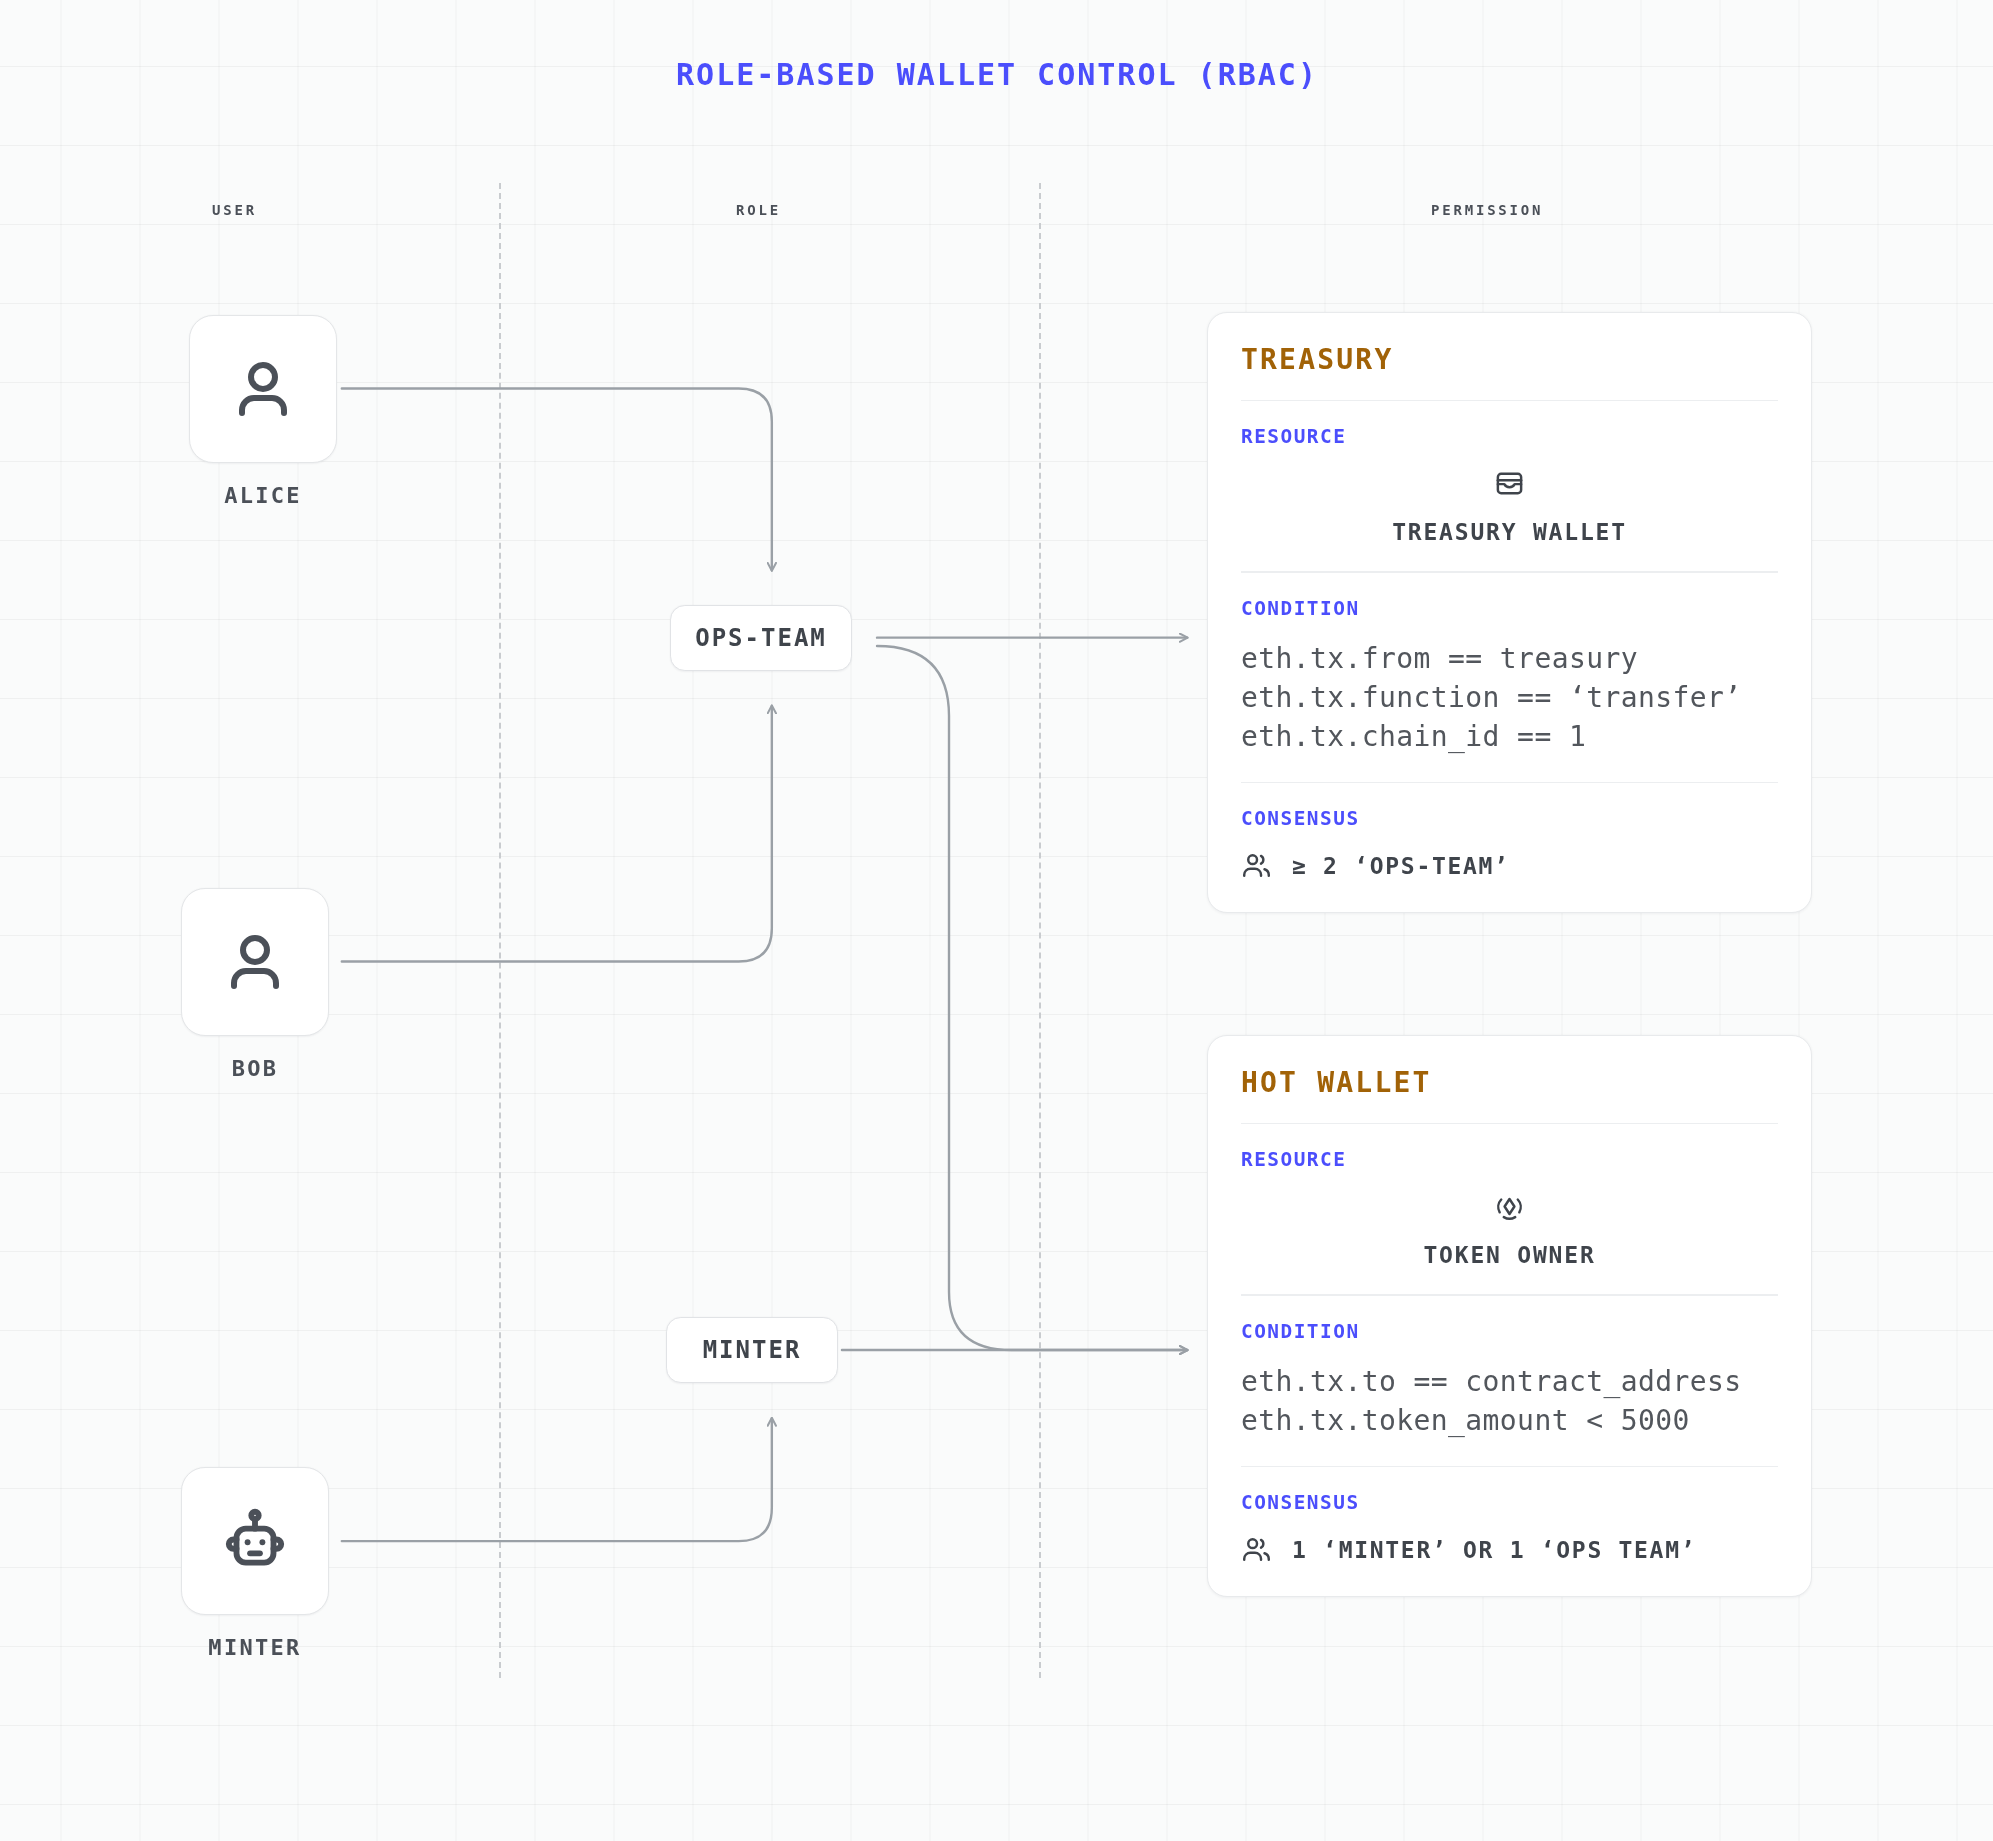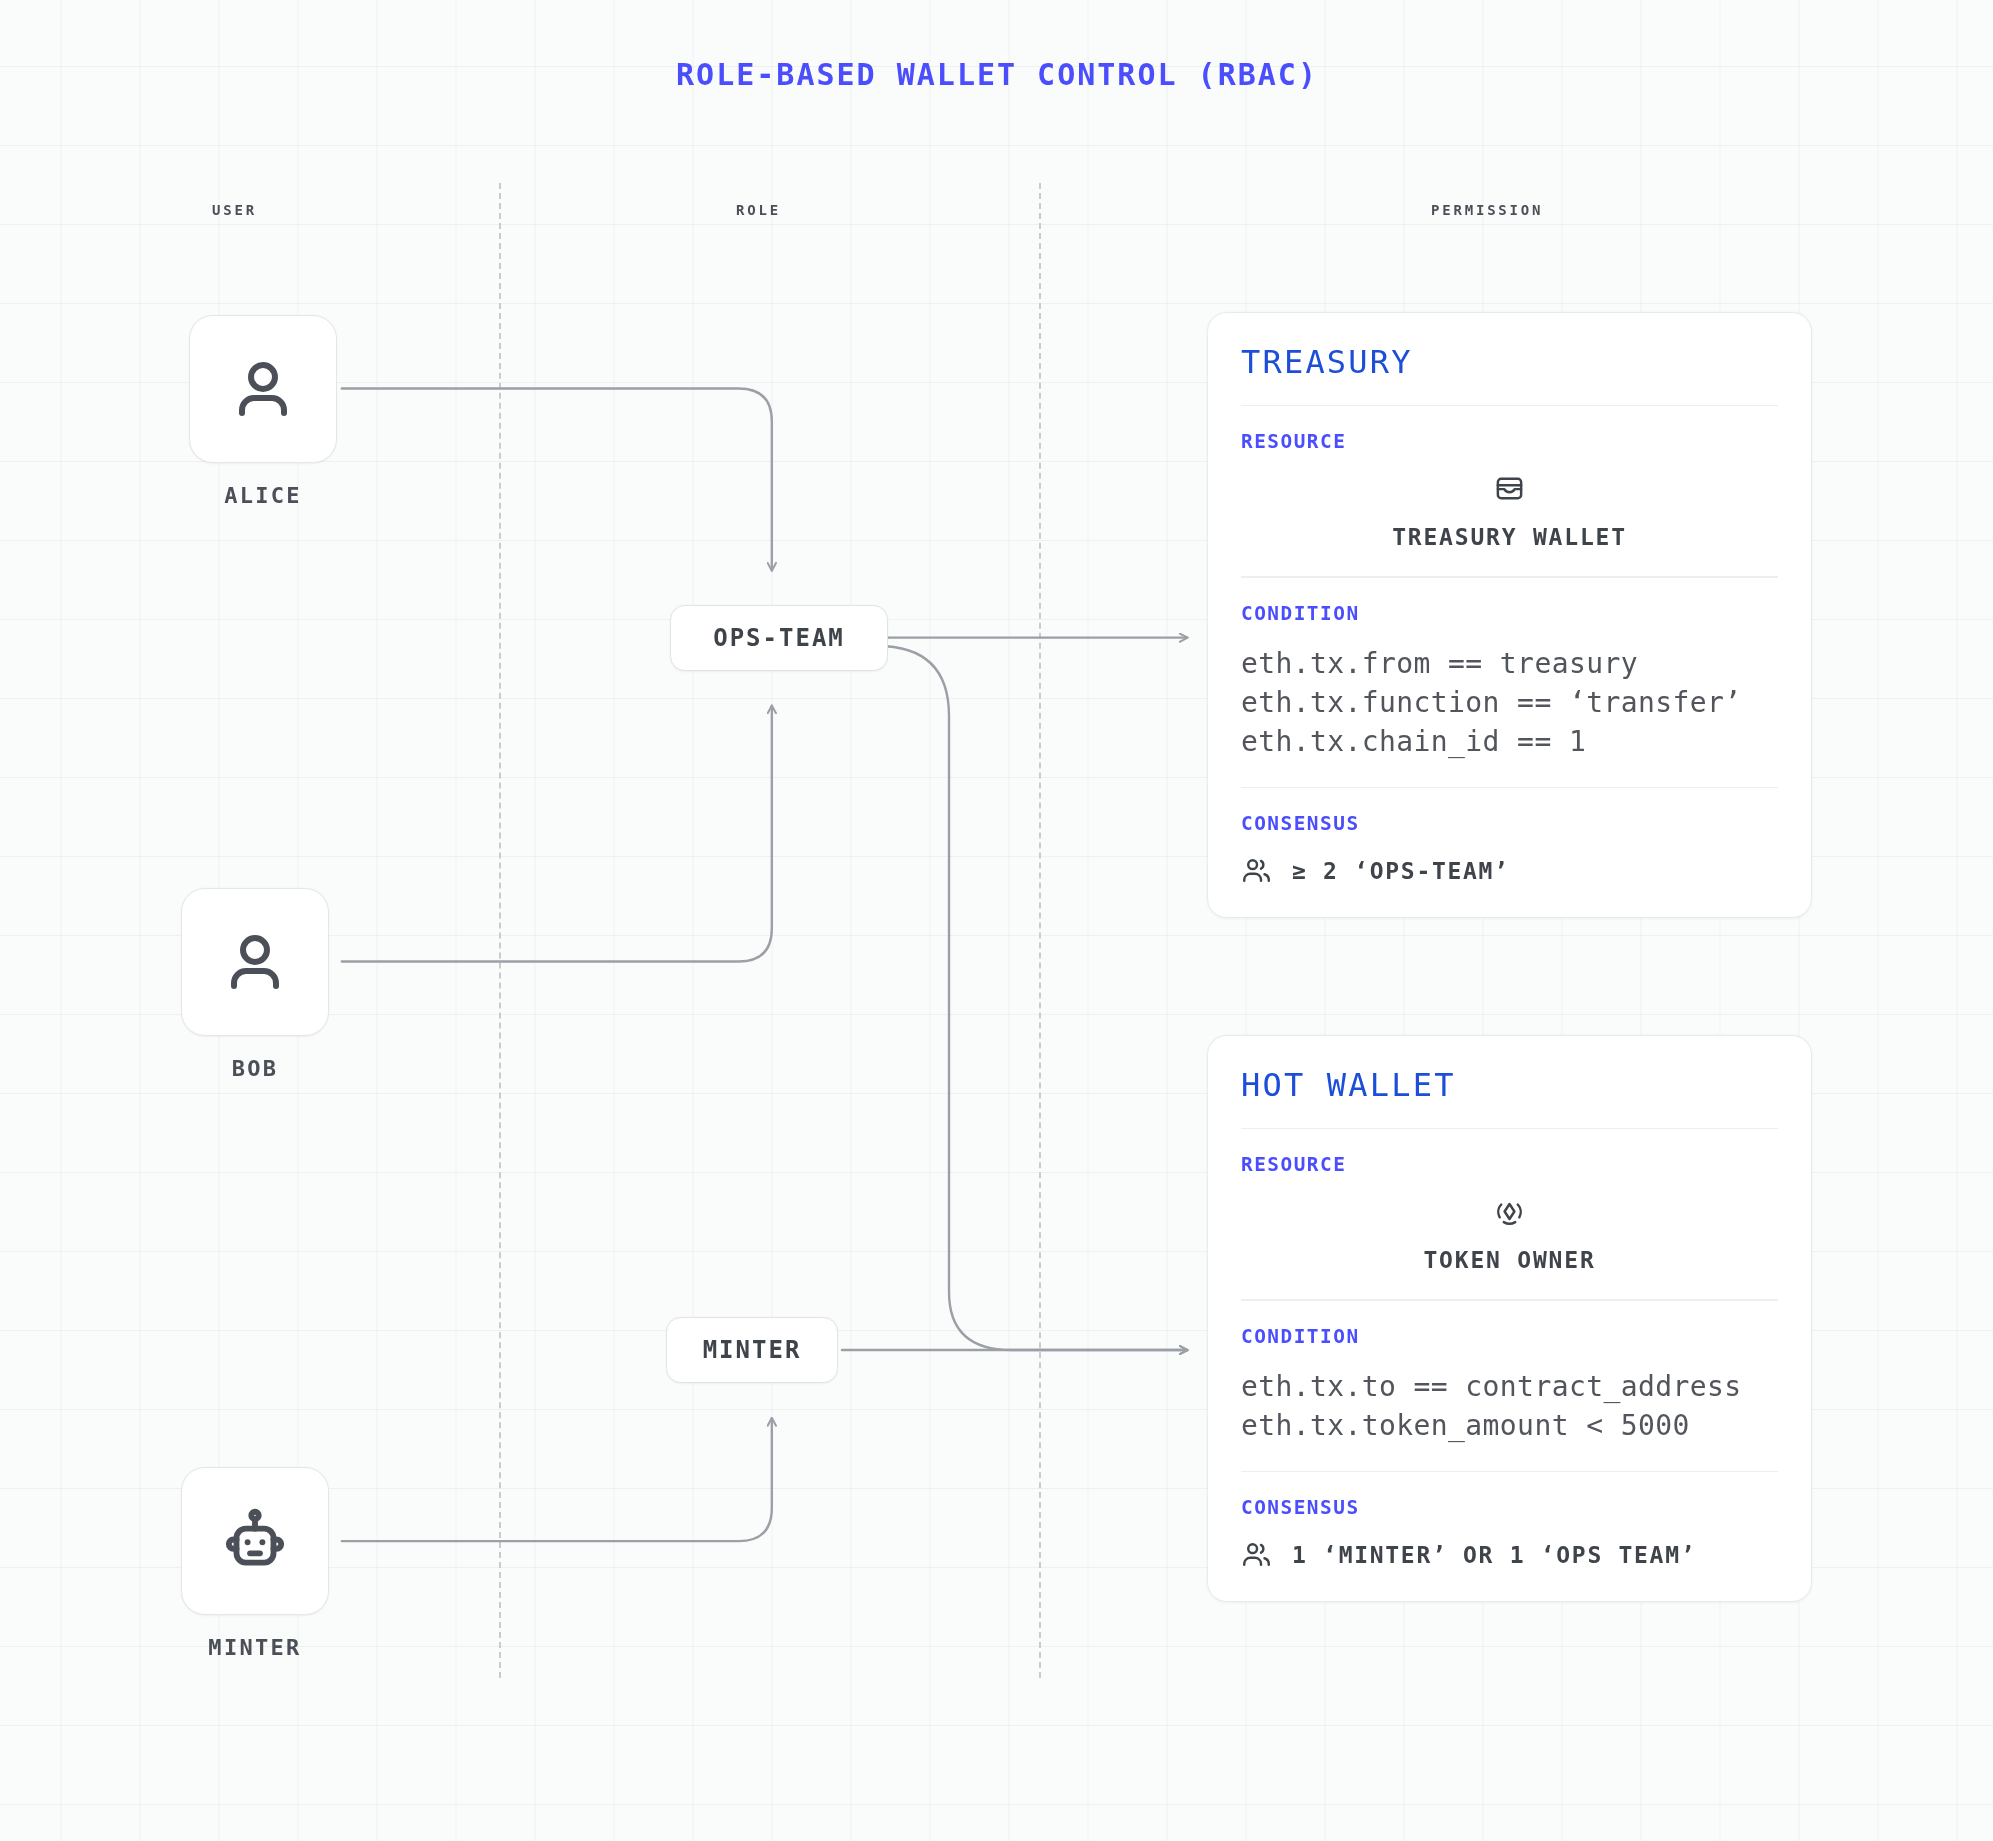--- a/index.html
+++ b/index.html
@@ -91,42 +91,42 @@
     border: 1.8px solid #e1e3e6;
     border-radius: 14.8px;
     box-shadow: 0 0.9px 1.8px rgba(16,24,40,0.05);
     display: flex; align-items: center; justify-content: center;
     font-size: 24px;
     font-weight: 700;
     letter-spacing: 2px;
     color: #3f444b;
     white-space: nowrap;
   }
-  .role-pill.ops    { left: 670px; top: 605px;  width: 218px; height: 66px; }
+  .role-pill.ops    { left: 670px; top: 605px;  width: 182px; height: 66px; }
   .role-pill.minter { left: 666px; top: 1317px; width: 172px; height: 66px; }
 
   
   .perm-card {
     position: absolute;
     left: 1207px;
     width: 605px;
     background: #ffffff;
     border: 1.8px solid #e8eaec;
     border-radius: 20px;
     box-shadow: 0 0.9px 2.8px rgba(16,24,40,0.05);
     padding: 29.5px 33px 31px 33px;
   }
   .perm-card.treasury { top: 312px;  }
   .perm-card.hot      { top: 1035px; }
 
   .perm-card .card-title {
-    font-size: 32px;
-    font-weight: 400;
+    font-size: 28px;
+    font-weight: 700;
     letter-spacing: 2.2px;
-    color: #1d4ed8;
+    color: #a16207;
     padding-bottom: 24px;
   }
   .hr { height: 1.8px; background: #eceef0; width: 100%; }
 
   .section { padding-top: 24px; }
   .section-label {
     font-size: 19.4px;
     font-weight: 700;
     letter-spacing: 1.5px;
     color: #4b4efc;

